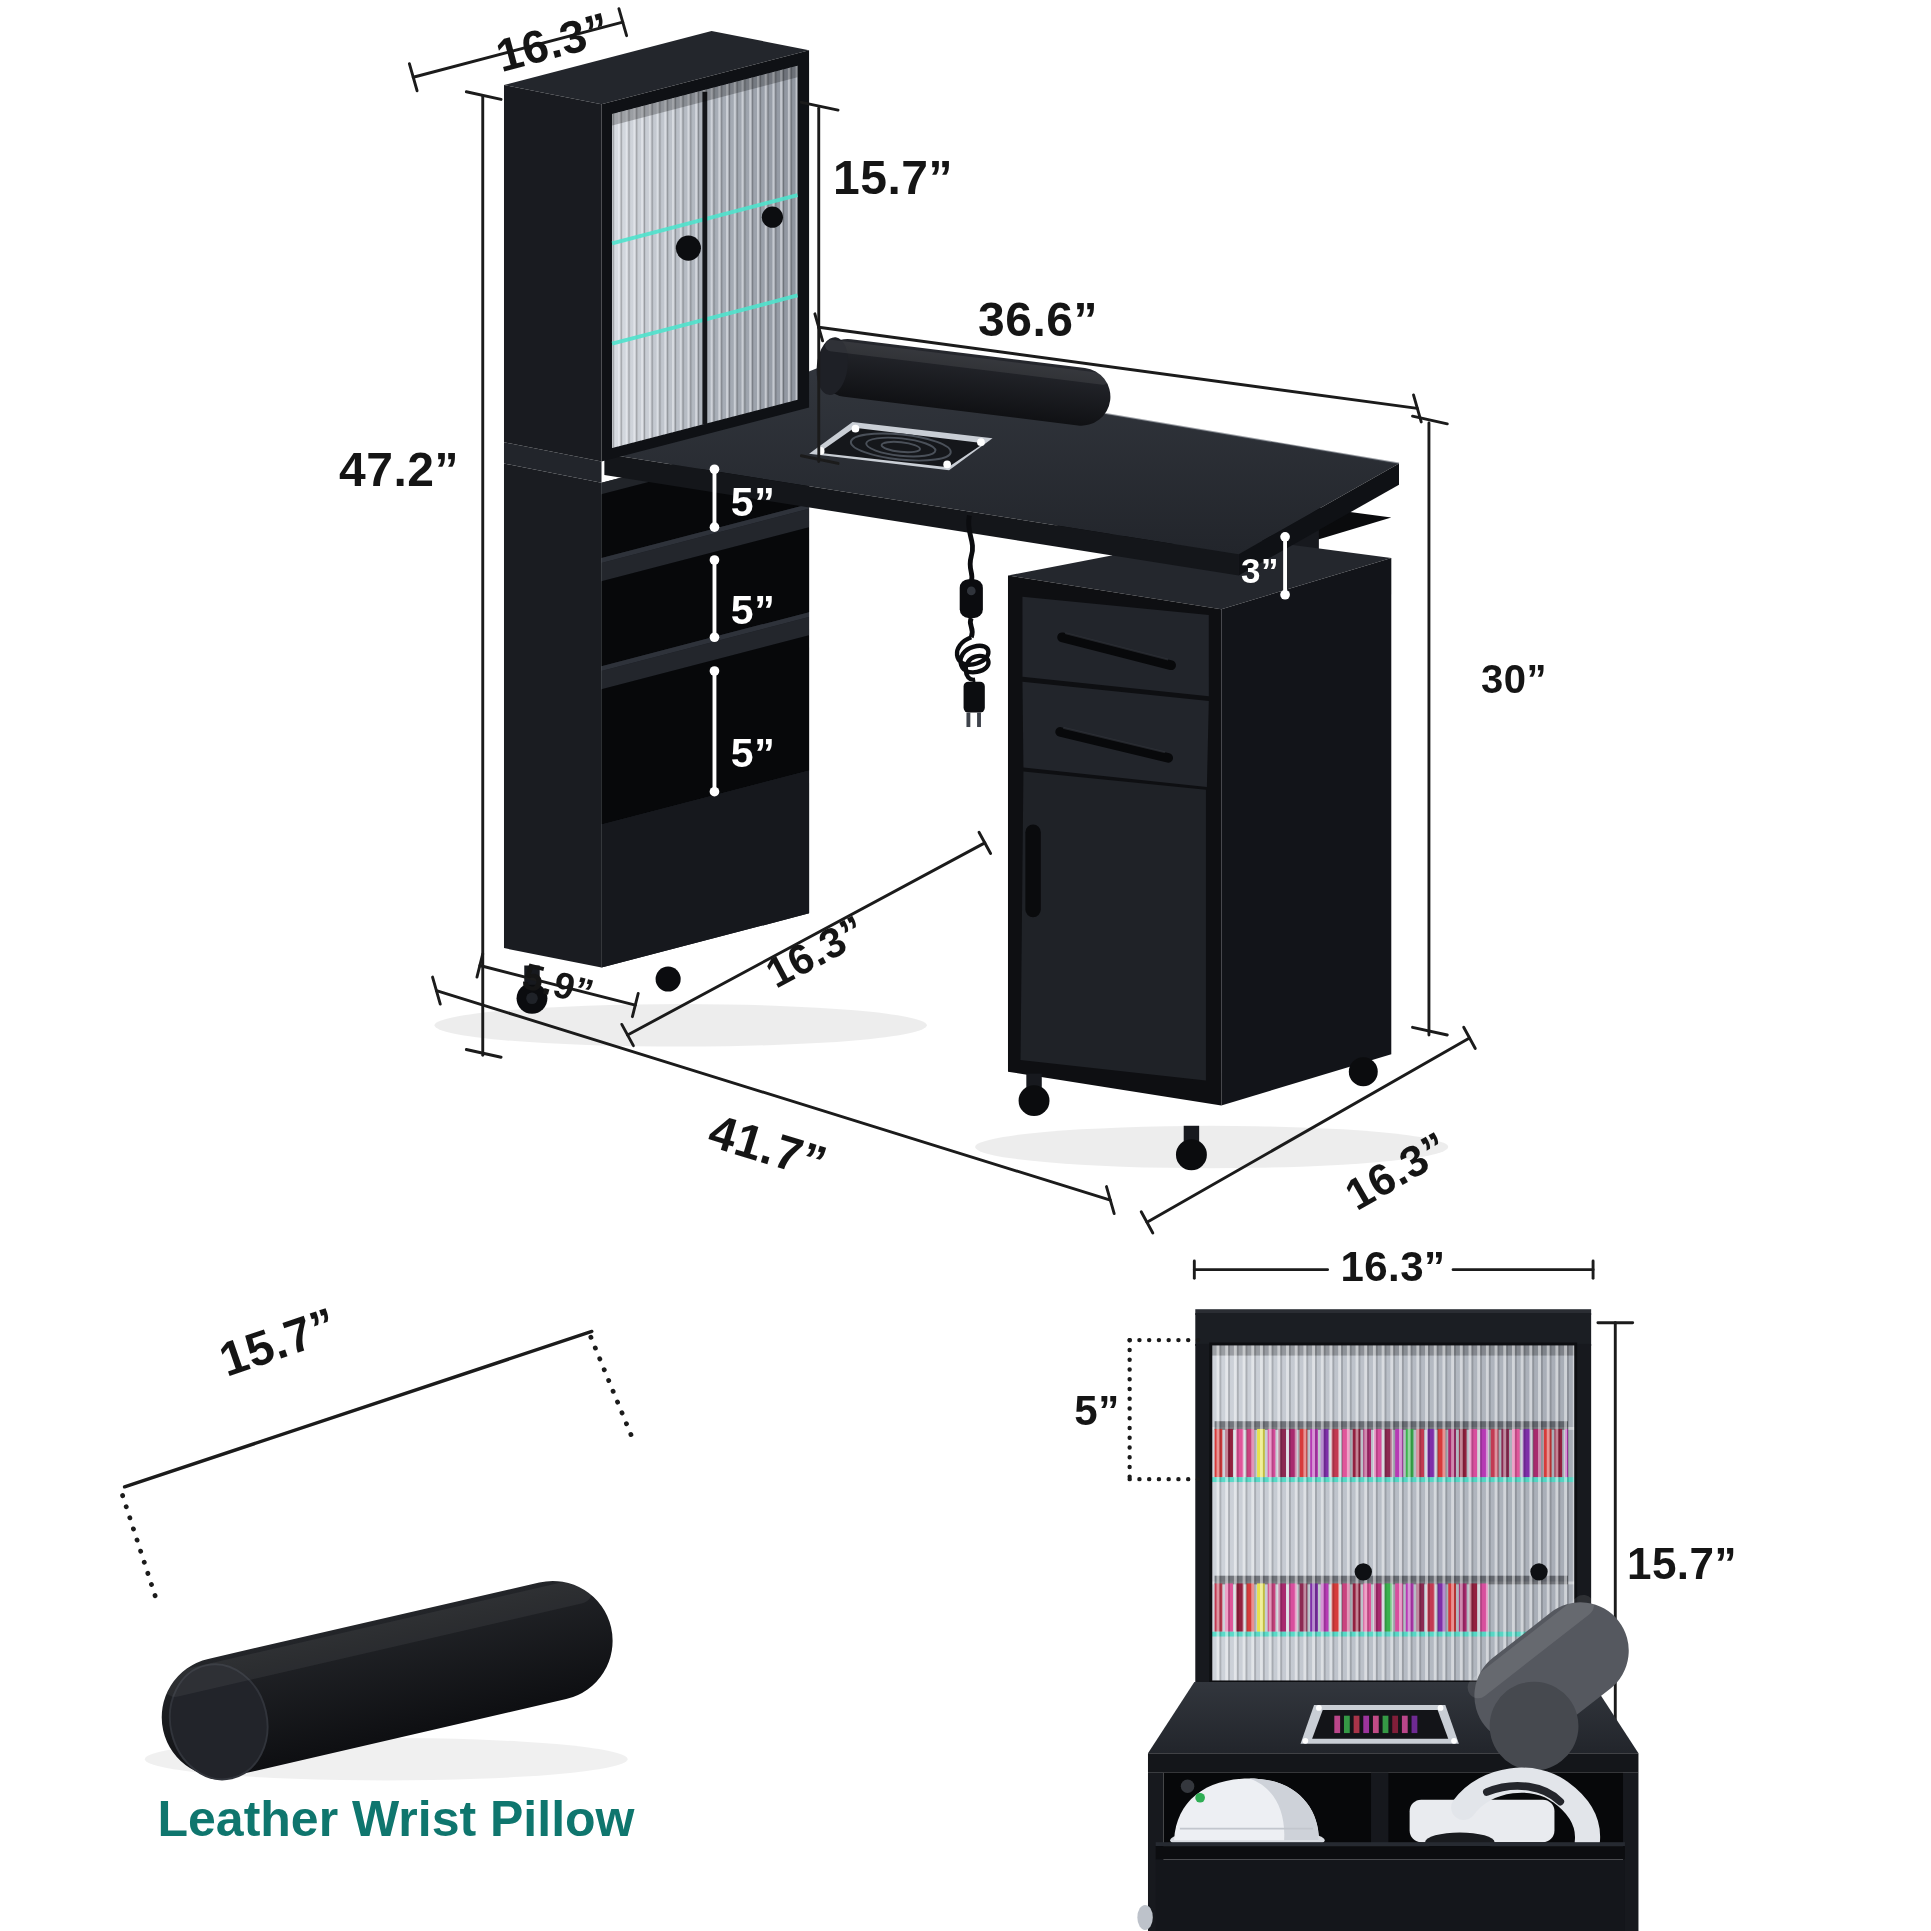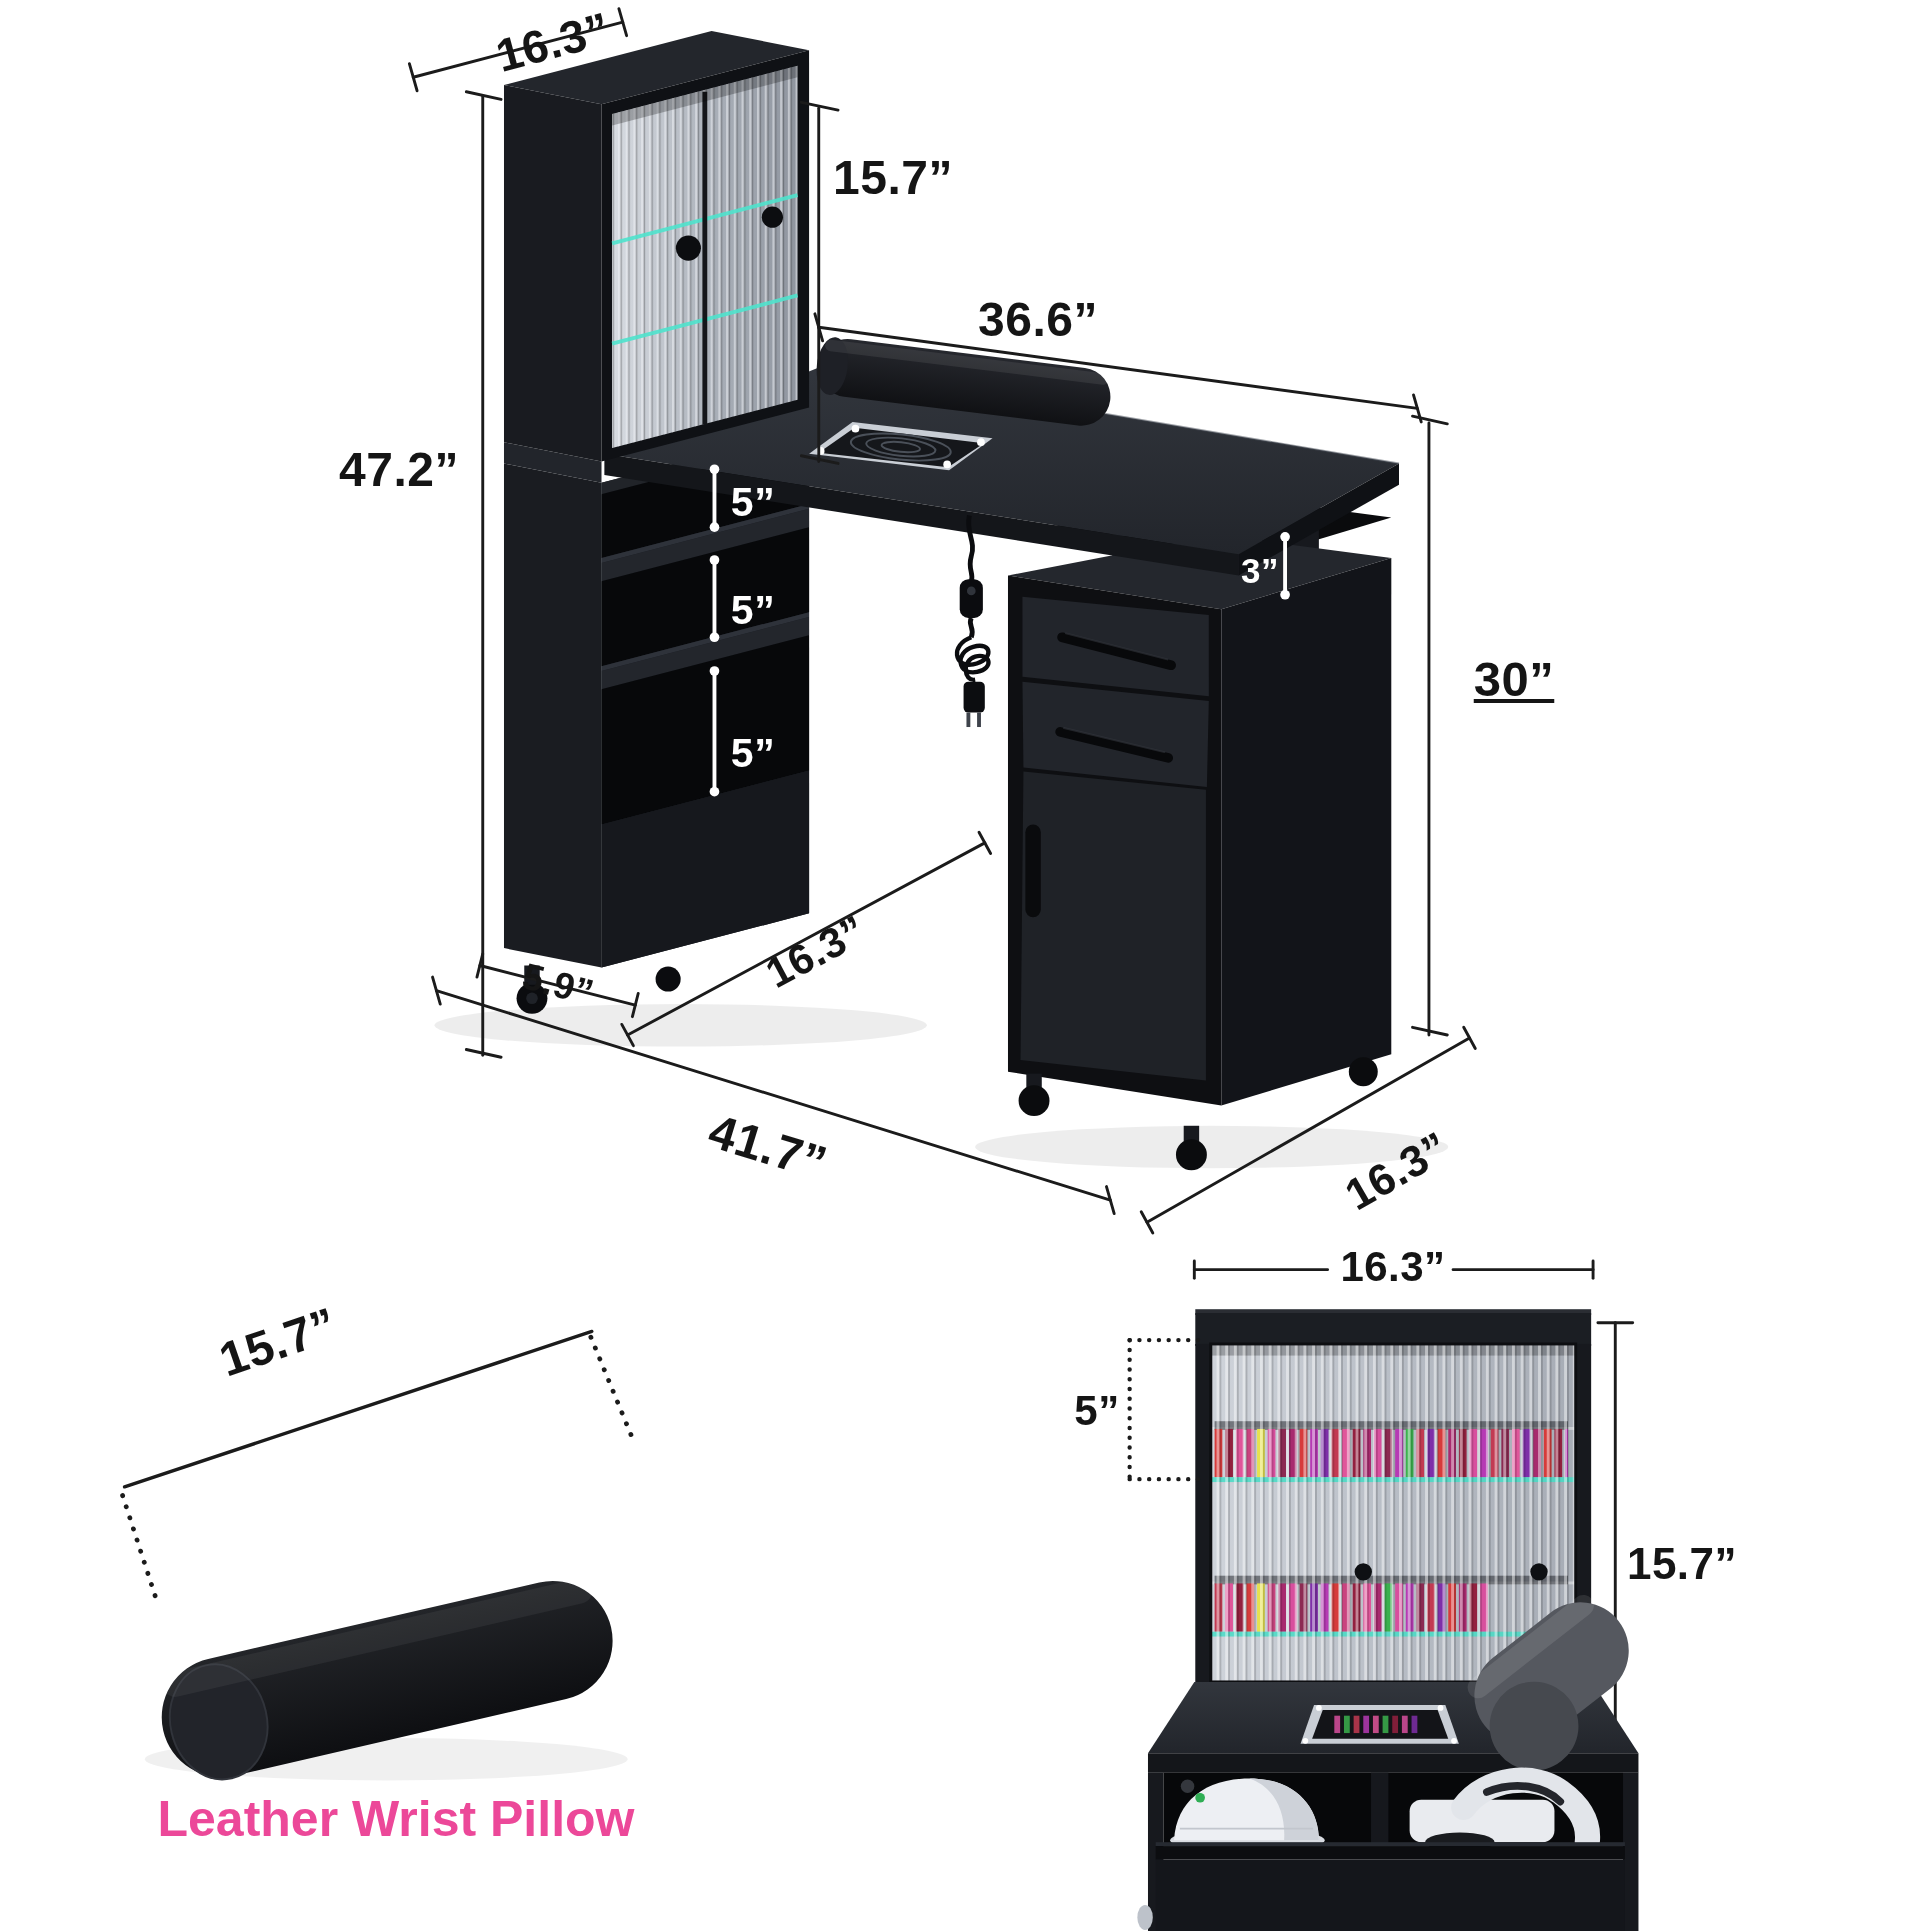--- a/index.html
+++ b/index.html
@@ -2,21 +2,21 @@
 <html><head>
 <meta charset="utf-8">
 <style>
   html,body{margin:0;padding:0;background:#fff;}
   .stage{position:relative;width:1931px;height:1931px;background:#ffffff;overflow:hidden;
          font-family:"Liberation Sans","DejaVu Sans",sans-serif;}
   .art{position:absolute;left:0;top:0;width:1931px;height:1931px;}
   .lbl{position:absolute;font-weight:700;color:#151515;white-space:nowrap;
        transform:translate(-50%,-50%);letter-spacing:0.5px;}
   .lbl.white{color:#ffffff;}
-  .caption{position:absolute;font-weight:600;color:#ec4899;white-space:nowrap;
+  .caption{position:absolute;font-weight:600;color:#0f766e;white-space:nowrap;
            transform:translate(-50%,-50%);}
 </style>
 </head>
 <body>
 
 <div class="stage">
 
 <svg class="art" viewBox="0 0 2000 2000">
   <defs>
     <linearGradient id="deskG" x1="0" y1="0" x2="0" y2="1">
@@ -370,21 +370,21 @@
 </svg>
 
 <div class="lbl" style="left:553px;top:42px;font-size:46px;transform:translate(-50%,-50%) rotate(-15deg);">16.3”</div>
 <div class="lbl" style="left:893px;top:177px;font-size:48px;">15.7”</div>
 <div class="lbl" style="left:1038px;top:307px;font-size:48px;margin-top:12px;">36.6”</div>
 <div class="lbl" style="left:399px;top:469px;font-size:48px;">47.2”</div>
 <div class="lbl white" style="left:753px;top:502px;font-size:41px;">5”</div>
 <div class="lbl white" style="left:753px;top:610px;font-size:41px;">5”</div>
 <div class="lbl white" style="left:753px;top:753px;font-size:41px;">5”</div>
 <div class="lbl white" style="left:1260px;top:571px;font-size:35px;">3”</div>
-<div class="lbl" style="left:1514px;top:679px;font-size:49px;text-decoration:underline;">30”</div>
+<div class="lbl" style="left:1514px;top:679px;font-size:40px;">30”</div>
 <div class="lbl" style="left:816px;top:952px;font-size:42px;transform:translate(-50%,-50%) rotate(-28deg);">16.3”</div>
 <div class="lbl" style="left:558px;top:985px;font-size:37px;transform:translate(-50%,-50%) rotate(15deg);">5.9”</div>
 <div class="lbl" style="left:768px;top:1147px;font-size:48px;transform:translate(-50%,-50%) rotate(17deg);">41.7”</div>
 <div class="lbl" style="left:1397px;top:1171px;font-size:44px;transform:translate(-50%,-50%) rotate(-30deg);">16.3”</div>
 
 <div class="lbl" style="left:278px;top:1342px;font-size:48px;transform:translate(-50%,-50%) rotate(-19deg);">15.7”</div>
 <div class="caption" style="left:396px;top:1819px;font-size:50px;">Leather Wrist Pillow</div>
 
 <div class="lbl" style="left:1393px;top:1267px;font-size:42px;">16.3”</div>
 <div class="lbl" style="left:1097px;top:1411px;font-size:42px;">5”</div>

